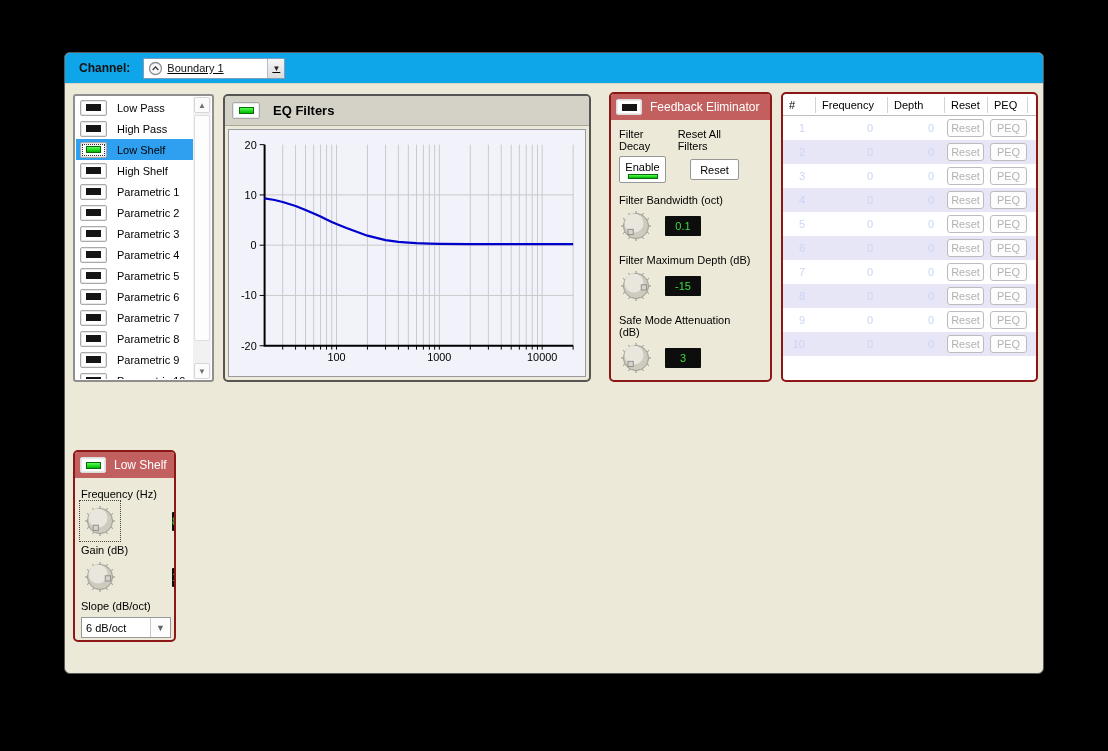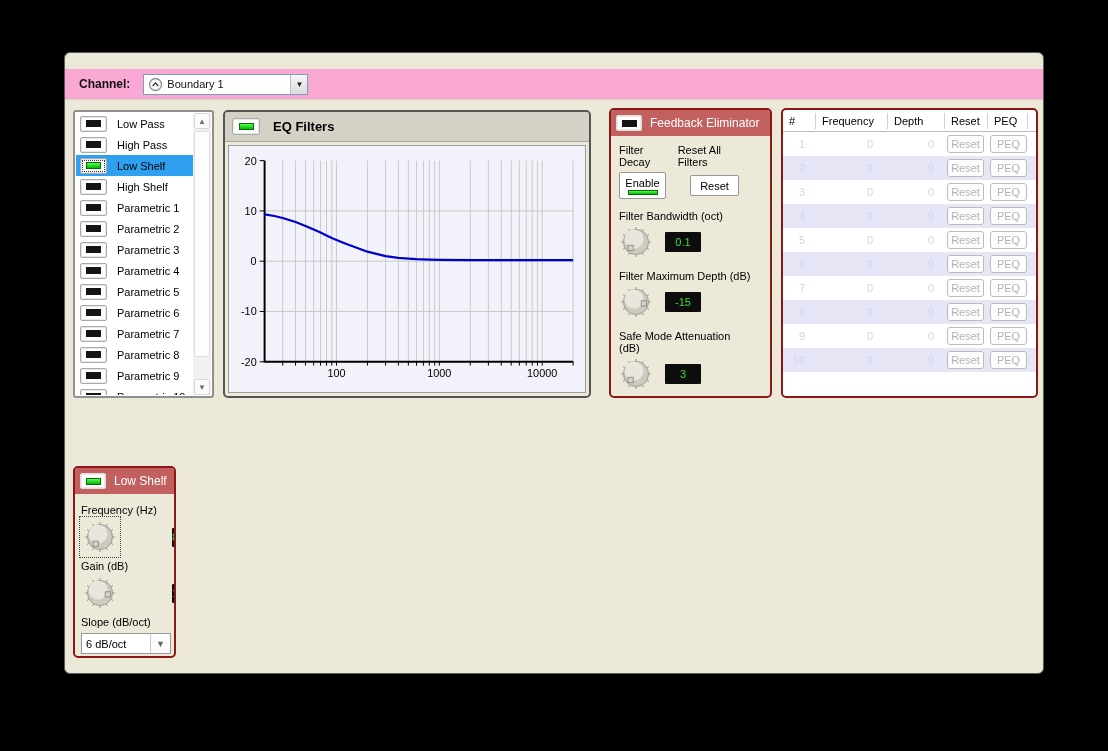--- a/index.html
+++ b/index.html
@@ -11,25 +11,25 @@
             background:#ece9d8; border:1px solid #5a5a5a; border-radius:6px; overflow:hidden; }
   .titlebar { position:relative; height:30px; background:#272727; display:flex; align-items:center; }
   .tb-left { display:flex; align-items:center; gap:11px; margin-left:11px; z-index:2; }
   .tb-right { display:flex; align-items:center; gap:20px; margin-left:auto; margin-right:16px; z-index:2; }
   .tb-title { position:absolute; left:0; right:0; text-align:center; color:#ececec; font-size:13px; }
   .win-icon { width:18px; height:15px; background:#fff; border:1px solid #9aa4b0; border-radius:1px; display:block; }
   .win-icon::before { content:""; display:block; height:4px; background:#aebfd2; }
   .tb-glyph { color:#d8d8d8; display:flex; align-items:center; }
 
   
-  .channel-bar { height:31px; background:#f9a8d4; border-bottom:1px solid #d9d5c0;
-                 display:flex; align-items:center; padding-left:14px;margin-top:16px; }
+  .channel-bar { height:31px; background:#0ea5e9; border-bottom:1px solid #d9d5c0;
+                 display:flex; align-items:center; padding-left:14px; }
   .channel-label { font-weight:bold; font-size:12px; color:#111; }
-  .combo { margin-left:13px; width:165px; height:21px; background:#fff; border:1px solid #7f9db9;
-           display:flex; align-items:center; }
+  .combo { margin-left:13px; width:142px; height:21px; background:#fff; border:1px solid #7f9db9;
+           display:flex; align-items:center;text-decoration:underline; }
   .combo-icon { margin:0 4px 0 4px; display:flex; }
   .combo-value { flex:1; font-size:11px; color:#111; }
   .combo-arrow { width:17px; height:19px; background:linear-gradient(#f6f6f6,#dcdcdc);
                  border-left:1px solid #aebfd2; display:flex; align-items:center; justify-content:center;
                  font-size:8px; color:#222; }
 
   .content { position:relative; height:560px; }
 
   
   .filter-list { position:absolute; left:8px; top:10px; width:141px; height:288px; background:#fff;

